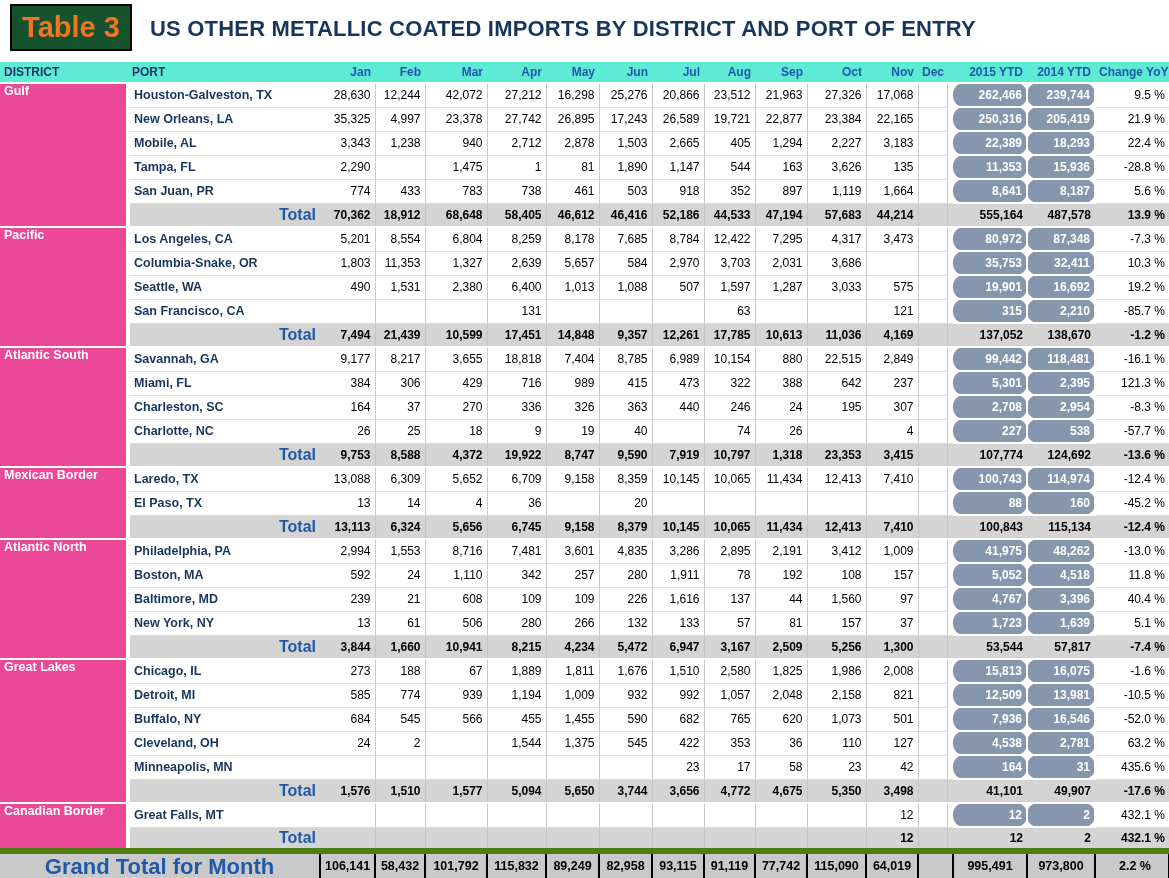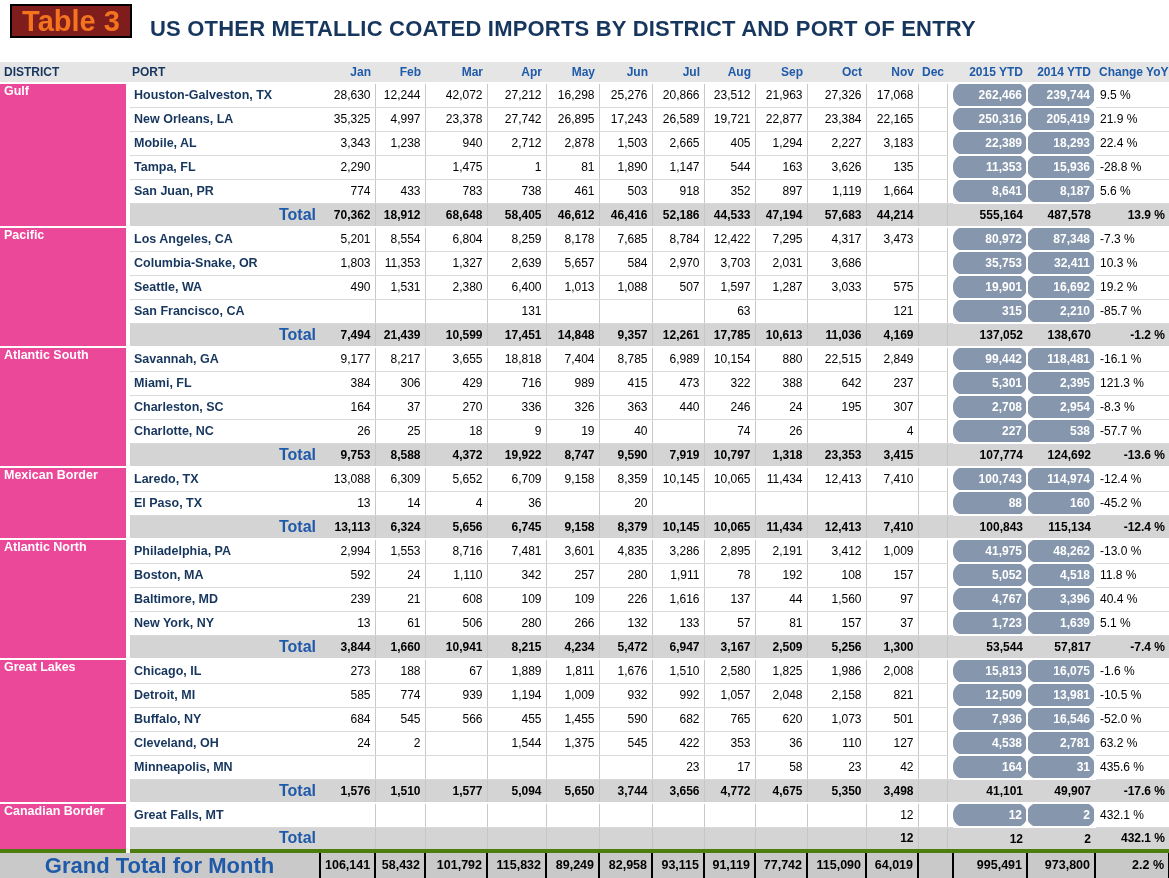--- a/index.html
+++ b/index.html
@@ -6,40 +6,40 @@
   body {
     width: 1169px; height: 878px;
     background: #ffffff;
     font-family: "Liberation Sans", sans-serif;
     overflow: hidden;
   }
   
   .topbar { position: relative; height: 62px; background: #ffffff; }
   .table-label-box {
     position: absolute; left: 10px; top: 4px;
-    width: 122px; height: 34px;
-    background: #7f1d1d; border: 2px solid #000000;
+    width: 122px; height: 47px;
+    background: #14532d; border: 2px solid #000000;
     display: flex; align-items: center; justify-content: center;
   }
   .table-label-text { font-size: 29px; font-weight: bold; color: #F4731F; }
   .page-title {
     position: absolute; left: 150px; top: 0; height: 58px;
     display: flex; align-items: center;
     font-size: 22px; font-weight: bold; color: #17365D; letter-spacing: 0.2px;
     white-space: nowrap;
   }
   
   table { border-collapse: collapse; table-layout: fixed; width: 1169px; }
   td, th { padding: 0 4px; font-size: 12px; line-height: 1; overflow: hidden; white-space: nowrap; }
   thead tr { height: 21px; }
   tbody tr { height: 24px; }
   tr.grand-row { height: 28px; }
 
   
-  th { background: #e5e5e5; font-weight: bold; border-bottom: 2px solid #ffffff; }
+  th { background: #5eead4; font-weight: bold; border-bottom: 2px solid #ffffff; }
   th.h-left  { text-align: left;  color: #17365D; }
   th.h-month { text-align: right; color: #1F5AA9; }
   th.h-sp    { padding: 0; }
 
   
   td.district-cell {
     background: #ec4899; color: #ffffff; font-weight: bold;
     vertical-align: top; text-align: left; padding-top: 1px;
     border-right: 4px solid #ffffff; border-bottom: 2px solid #ffffff;
     font-size: 12.5px;
@@ -51,37 +51,37 @@
   }
   td.num {
     text-align: right; color: #000000;
     border-right: 1px solid #C9C9C9; border-bottom: 1px solid #D9D9D9;
   }
   td.sp { padding: 0; background: #ffffff; }
   td.ytd {
     background: #8697AD; color: #ffffff; font-weight: bold; text-align: right;
     border-right: 2px solid #ffffff; border-bottom: 2px solid #ffffff; border-radius: 11px;
   }
-  td.chg { text-align: left; color: #000000; border-bottom: 1px solid #D9D9D9; }
+  td.chg { text-align: right; color: #000000; border-bottom: 1px solid #D9D9D9; }
 
   
   tr.total-row td { background: #D4D4D4; font-weight: bold; border-bottom: 2px solid #ffffff; }
   td.total-label { color: #1F5AA9; text-align: right; font-size: 16px; }
   tr.total-row td.tnum { text-align: right; color: #000; border-right: 1px solid #c6c6c6; }
   tr.total-row td.tytd { text-align: right; color: #000000; }
   tr.total-row td.tchg { text-align: right; color: #000; }
 
   
-  tr.grand-row td { background: #C9C9C9; border-top: 4px solid #4d7c0f; }
+  tr.grand-row td { background: #C9C9C9; border-top: 6px solid #4d7c0f; }
   td.grand-label {
     color: #1F5AA9; font-weight: bold; font-size: 22px; text-align: center;
     vertical-align: middle;
   }
   td.gnum {
-    font-weight: bold; color: #000; text-align: right; font-size: 12.5px;
+    font-weight: bold; color: #000; text-align: center; font-size: 12.5px;
     border-left: 2px solid #000; border-bottom: 2px solid #000;
   }
   td.gnum-last { border-right: 2px solid #000; padding-left: 10px; }
 </style>
 </head>
 <body>
 
 <div class="topbar">
   <div class="table-label-box">
     <span class="table-label-text">Table 3</span>

